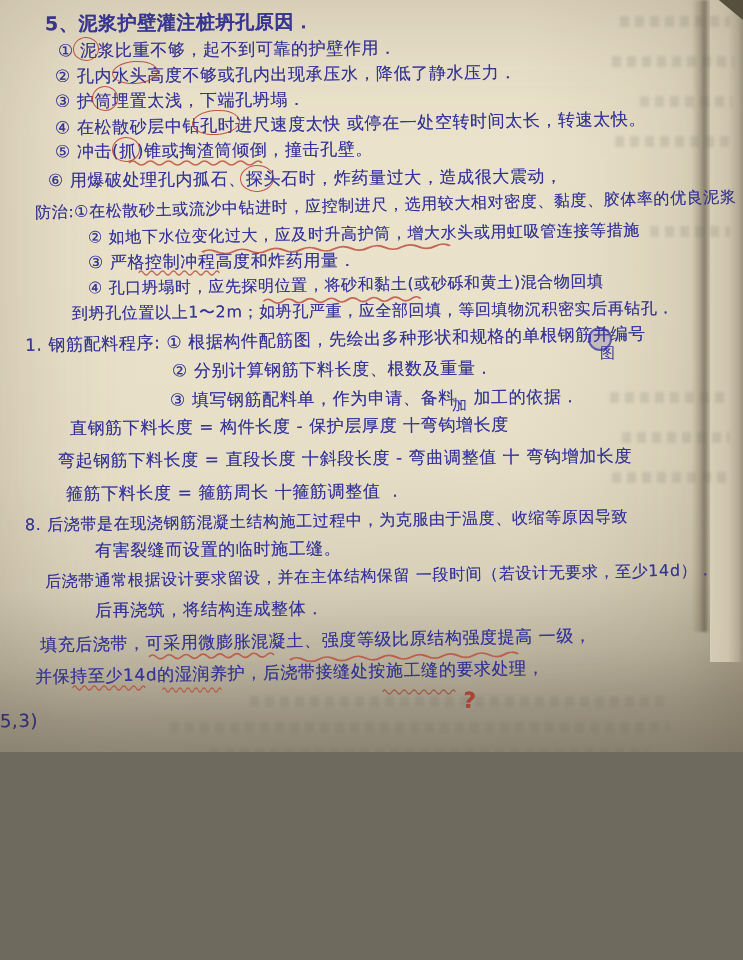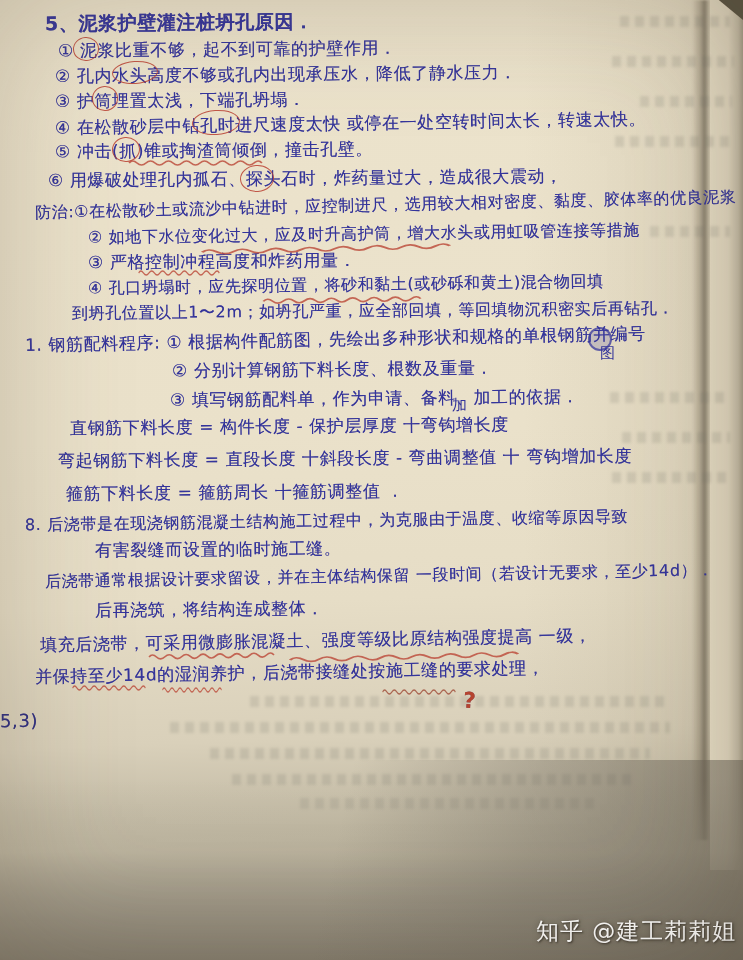--- a/index.html
+++ b/index.html
@@ -1,16 +1,16 @@
 <!DOCTYPE html>
 <html><head>
 <meta charset="utf-8">
 <style>
   html,body{margin:0;padding:0;background:#6f6a5e;}
-  .photo{position:relative;width:743px;height:960px;overflow:hidden;
+  .photo{position:relative;width:743px;height:752px;overflow:hidden;
          font-family:"DejaVu Sans",sans-serif;}
   
   .paper{position:absolute;inset:0;
     background:linear-gradient(178deg,#ece3cc 0%,#eae1ca 45%,#e6ddc6 62%,#d9d0ba 76%,#bdb5a0 86%,#a29a88 93%,#8f897a 100%);}
   .paper-right-shade{position:absolute;top:0;bottom:0;right:0;width:220px;
     background:linear-gradient(90deg,rgba(140,128,100,0) 0%,rgba(140,128,100,.12) 70%,rgba(120,108,84,.22) 100%);}
   .crease{position:absolute;top:0;bottom:120px;left:692px;width:18px;
     background:linear-gradient(90deg,rgba(120,108,86,0) 0%,rgba(110,98,78,.35) 45%,rgba(70,62,48,.55) 70%,rgba(190,180,156,.25) 100%);
     filter:blur(1px);}
   .second-page{position:absolute;top:0;bottom:90px;left:710px;width:33px;

